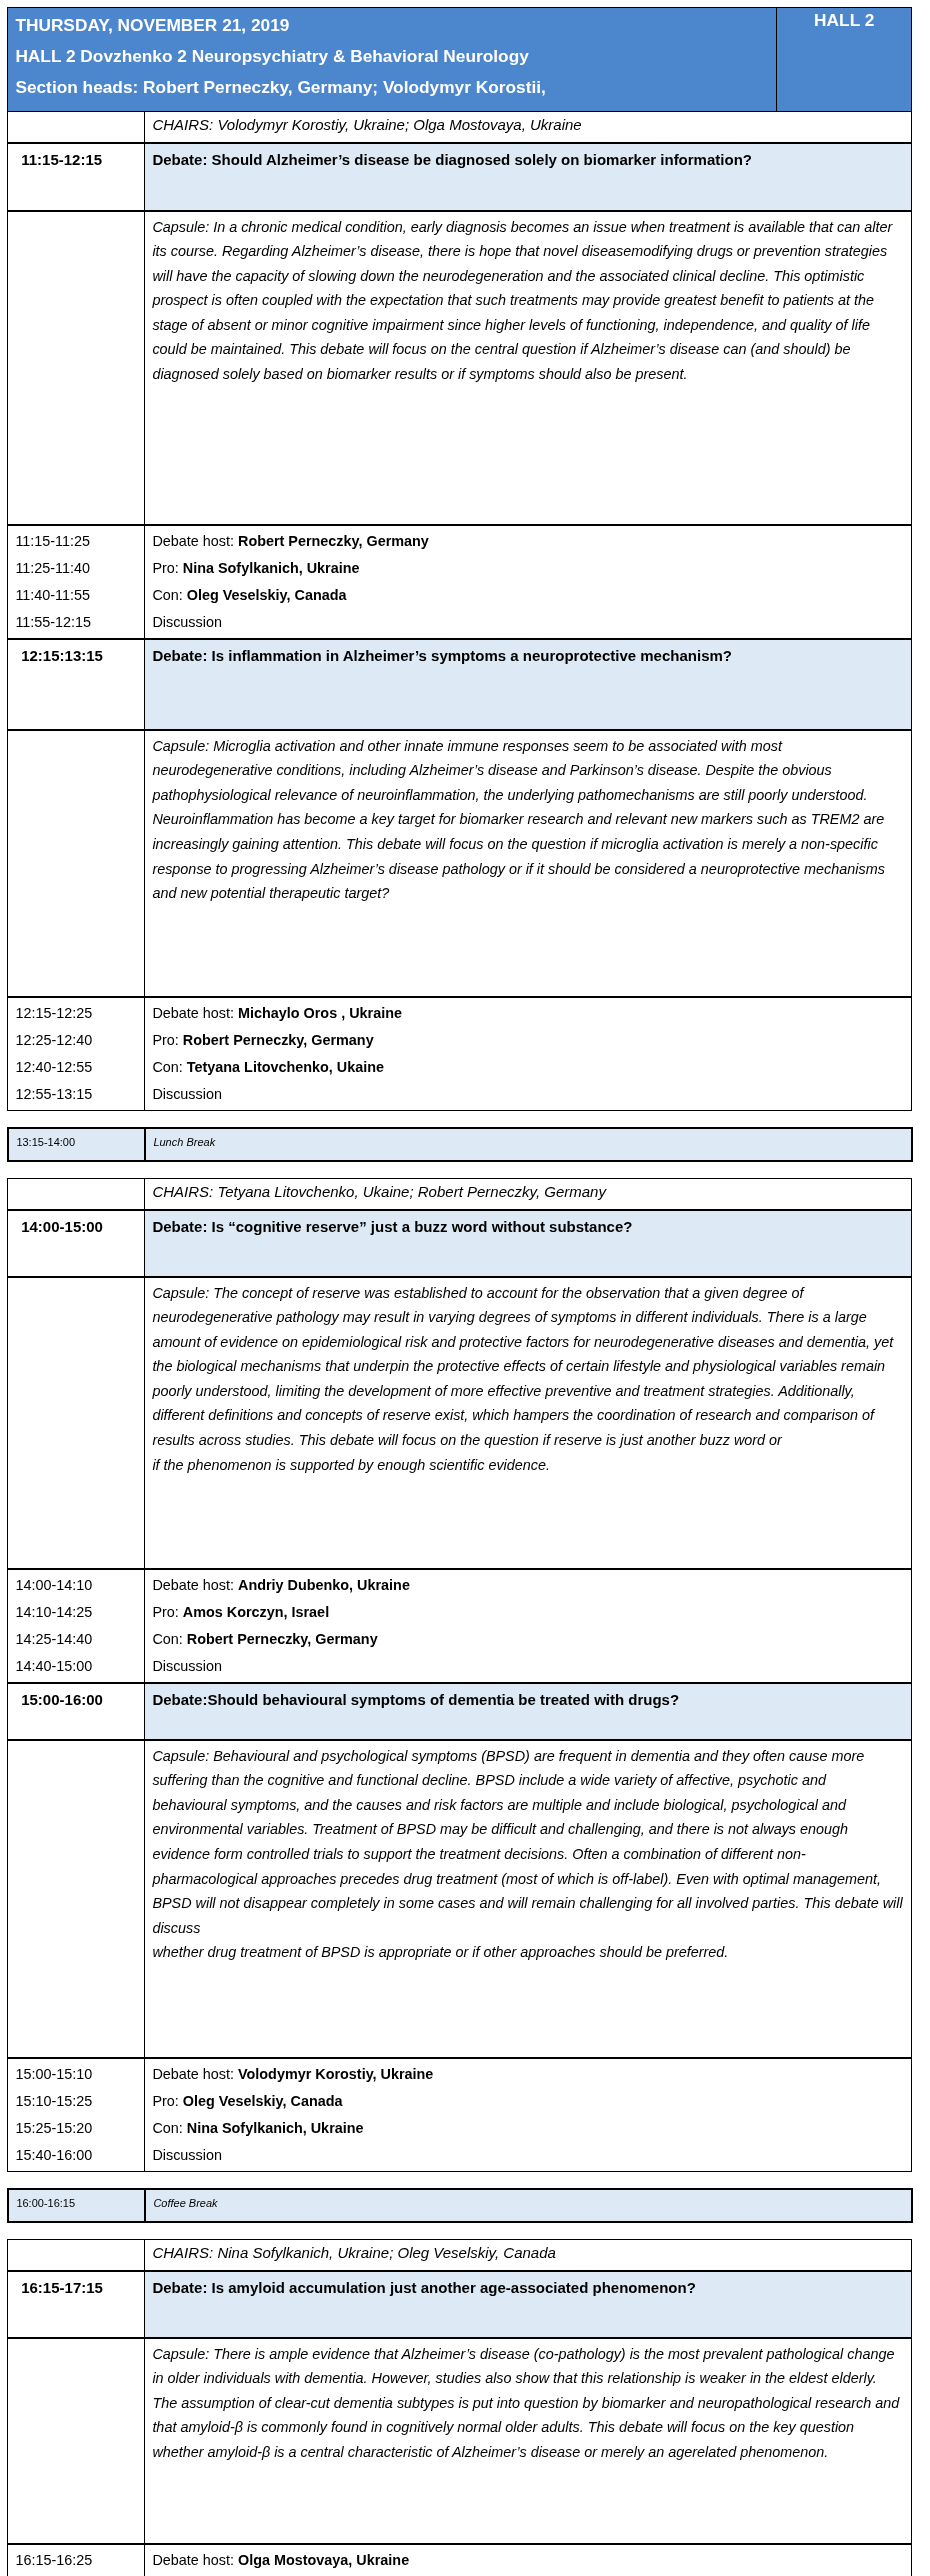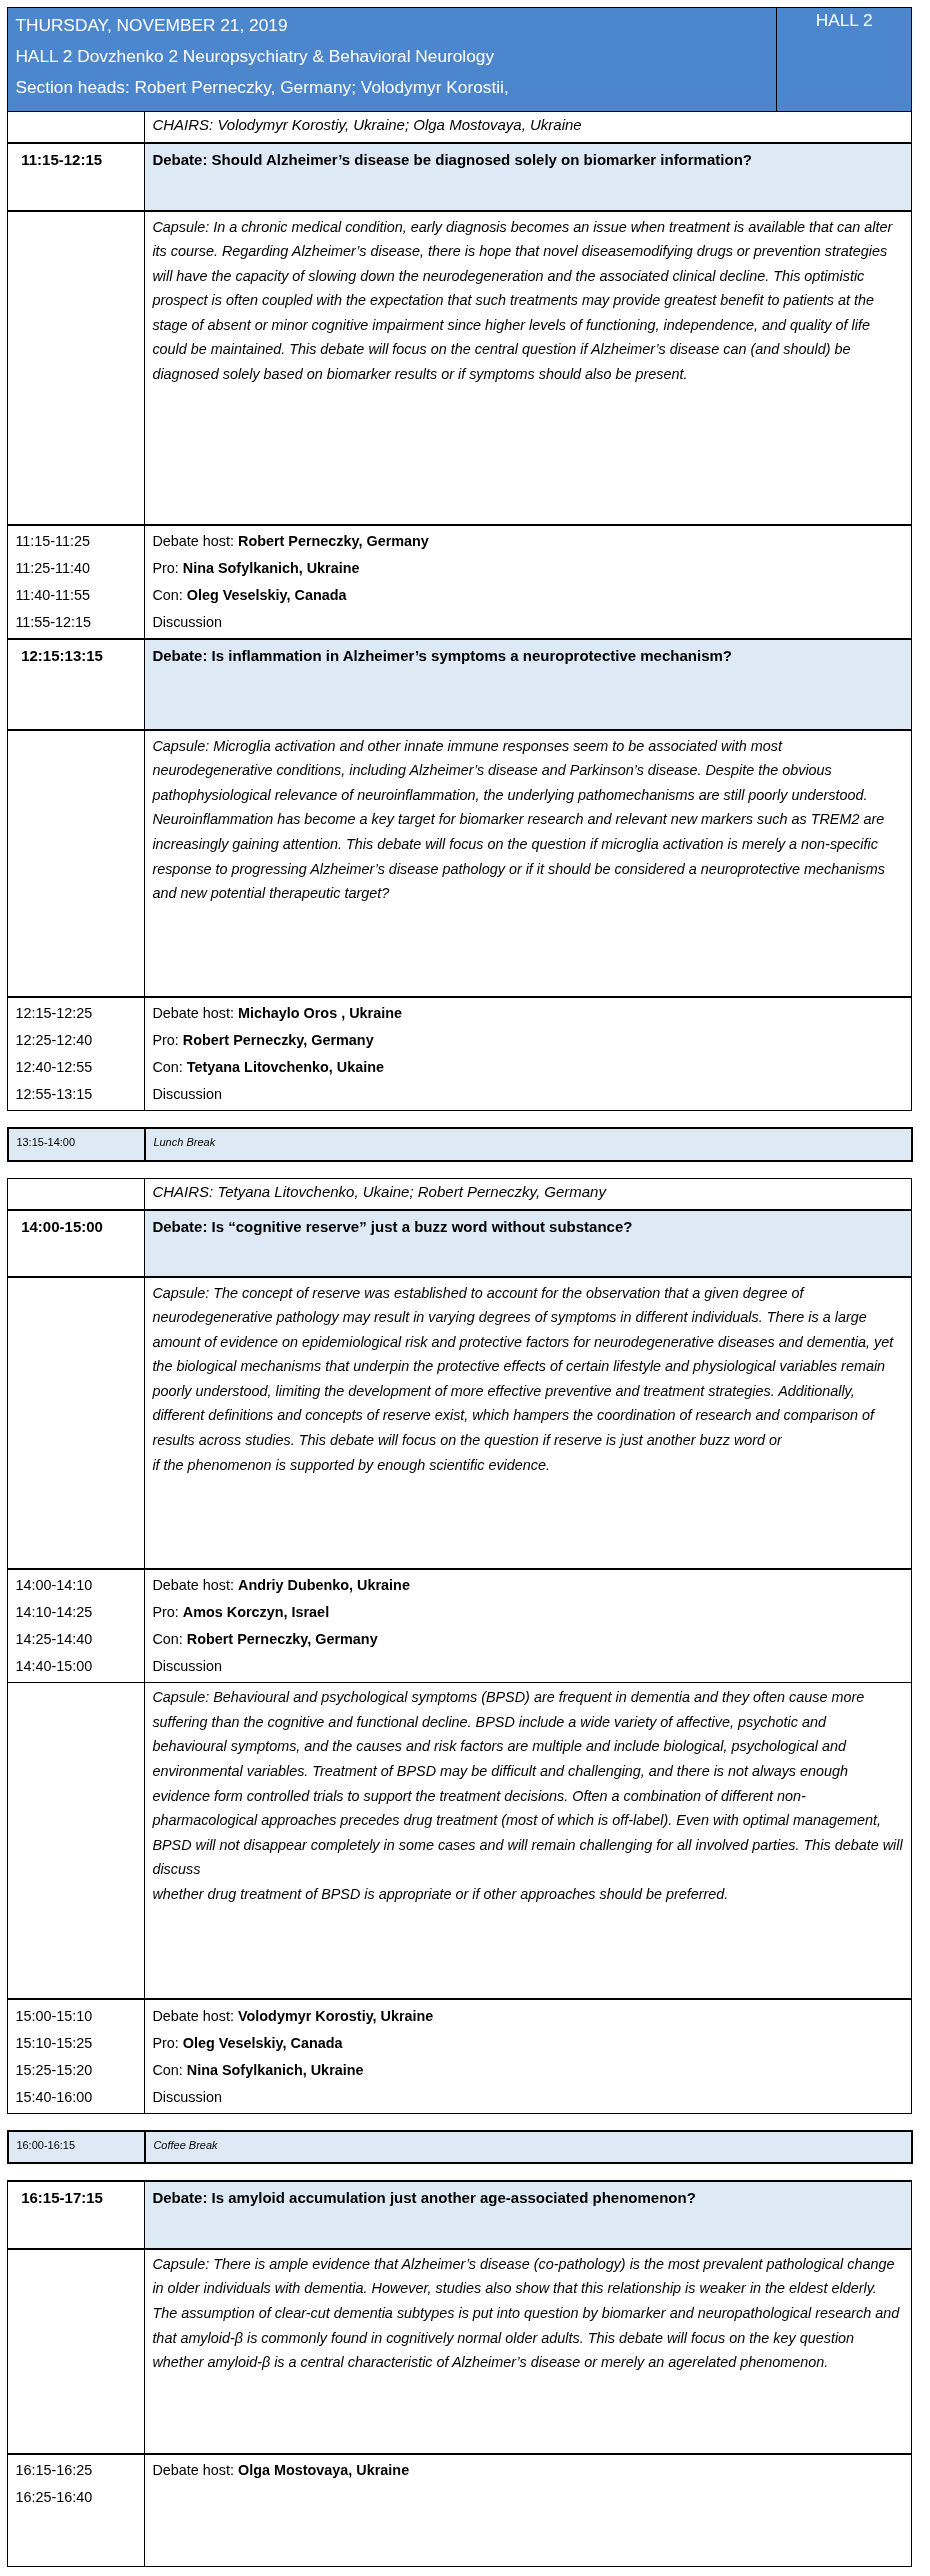--- a/index.html
+++ b/index.html
@@ -8,21 +8,21 @@
     --bd:#000000;
     --hdr-tx:#ffffff;
   }
   html,body{margin:0;padding:0;background:#ffffff;}
   body{width:930px;font-family:"Liberation Sans",sans-serif;color:#000;}
   #app{padding:7.2px 0 10px 7.2px;}
   .gap{height:16px;}
   table.sched{border-collapse:collapse;table-layout:fixed;width:904px;}
   table.sched td{border:1.4px solid var(--bd);vertical-align:top;padding:2.2px 7.2px;overflow:hidden;}
   
-  tr.hdr td{background:var(--hdr-bg);color:var(--hdr-tx);font-weight:normal;}
+  tr.hdr td{background:var(--hdr-bg);color:var(--hdr-tx);font-weight:bold;}
   td.hdr-main{font-size:17.3px;line-height:31px;padding:4.3px 10px;}
   td.hdr-hall{font-size:17.3px;text-align:center;vertical-align:middle;}
   
   tr.chairs td{font-size:15px;line-height:21.7px;margin-left:37px;}
   .chairs-text{font-style:italic;}
   
   tr.debate td{font-weight:bold;font-size:15px;line-height:27px;border-top-width:2.2px;border-bottom-width:2.2px;}
   tr.debate td.title-cell{background:var(--hl-bg);}
   tr.debate td.time-col{background:#ffffff;padding-left:13px;}
   
@@ -153,20 +153,24 @@
             <div class="line">14:25-14:40</div>
             <div class="line">14:40-15:00</div>
           </td>
           <td colspan="2">
             <div class="line"><span class="role-label">Debate host: </span><span class="speaker">Andriy Dubenko, Ukraine</span></div>
             <div class="line"><span class="role-label">Pro: </span><span class="speaker">Amos Korczyn, Israel</span></div>
             <div class="line"><span class="role-label">Con: </span><span class="speaker">Robert Perneczky, Germany</span></div>
             <div class="line"><span class="role-label">Discussion</span><span class="speaker"></span></div>
           </td>
         </tr>
+        <tr class="debate">
+          <td class="time-col" style="height: 51px;">15:00-16:00</td>
+          <td class="title-cell" colspan="2">Debate:Should behavioural symptoms of dementia be treated with drugs?</td>
+        </tr>
         <tr class="capsule">
           <td class="time-col" style="height: 311px;"></td>
           <td colspan="2">
             <div class="capsule-text">Capsule: Behavioural and psychological symptoms (BPSD) are frequent in dementia and they often cause more suffering than the cognitive and functional decline. BPSD include a wide variety of affective, psychotic and behavioural symptoms, and the causes and risk factors are multiple and include biological, psychological and environmental variables. Treatment of BPSD may be difficult and challenging, and there is not always enough evidence form controlled trials to support the treatment decisions. Often a combination of different non-pharmacological approaches precedes drug treatment (most of which is off-label). Even with optimal management, BPSD will not disappear completely in some cases and will remain challenging for all involved parties. This debate will discuss
 whether drug treatment of BPSD is appropriate or if other approaches should be preferred.</div>
           </td>
         </tr>
         <tr class="hosts">
           <td class="time-col" style="height: 107px;">
             <div class="line">15:00-15:10</div>
@@ -198,20 +202,24 @@
       </tbody>
     </table>
     <div class="gap"></div>
     <table class="sched">
       <colgroup>
         <col style="width: 137px;">
         <col style="width: 632px;">
         <col style="width: 135px;">
       </colgroup>
       <tbody>
+        <tr class="chairs">
+          <td class="time-col" style="height: 26px;"></td>
+          <td colspan="2"><span class="chairs-text">CHAIRS: Nina Sofylkanich, Ukraine; Oleg Veselskiy, Canada</span></td>
+        </tr>
         <tr class="debate">
           <td class="time-col" style="height: 61px;">16:15-17:15</td>
           <td class="title-cell" colspan="2">Debate: Is amyloid accumulation just another age-associated phenomenon?</td>
         </tr>
         <tr class="capsule">
           <td class="time-col" style="height: 199px;"></td>
           <td colspan="2">
             <div class="capsule-text">Capsule: There is ample evidence that Alzheimer’s disease (co-pathology) is the most prevalent pathological change in older individuals with dementia. However, studies also show that this relationship is weaker in the eldest elderly. The assumption of clear-cut dementia subtypes is put into question by biomarker and neuropathological research and that amyloid-β is commonly found in cognitively normal older adults. This debate will focus on the key question whether amyloid-β is a central characteristic of Alzheimer’s disease or merely an agerelated phenomenon.</div>
           </td>
         </tr>

